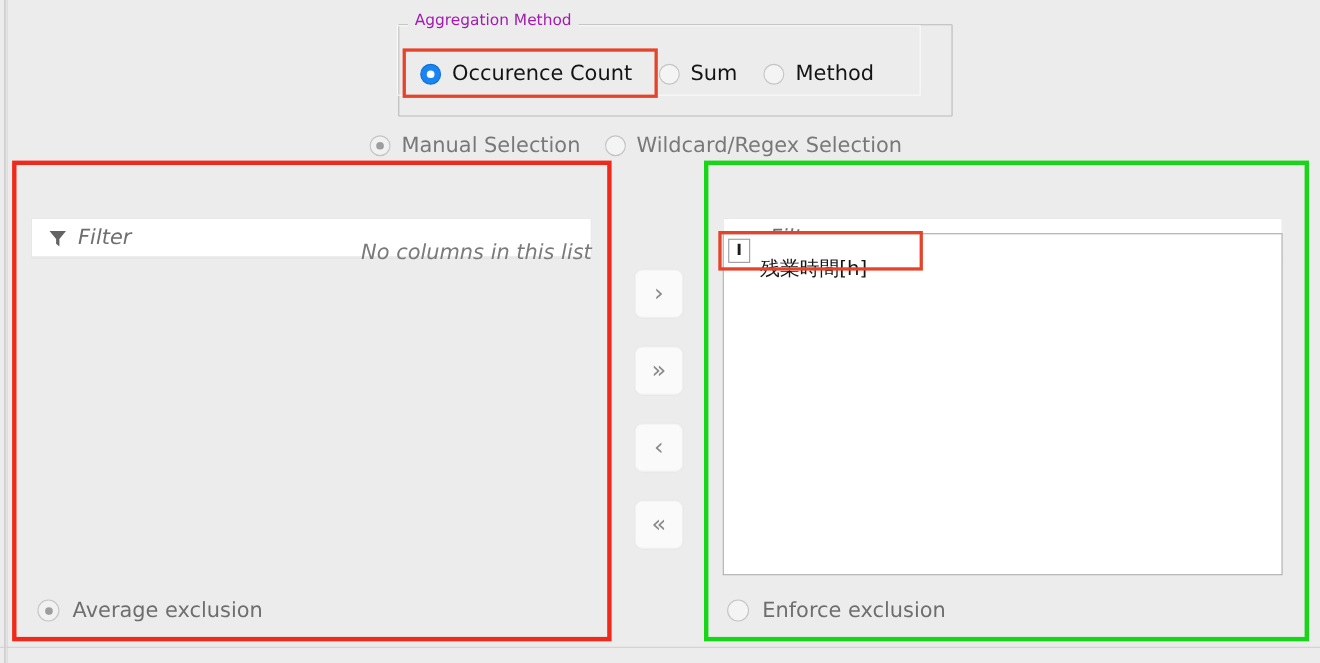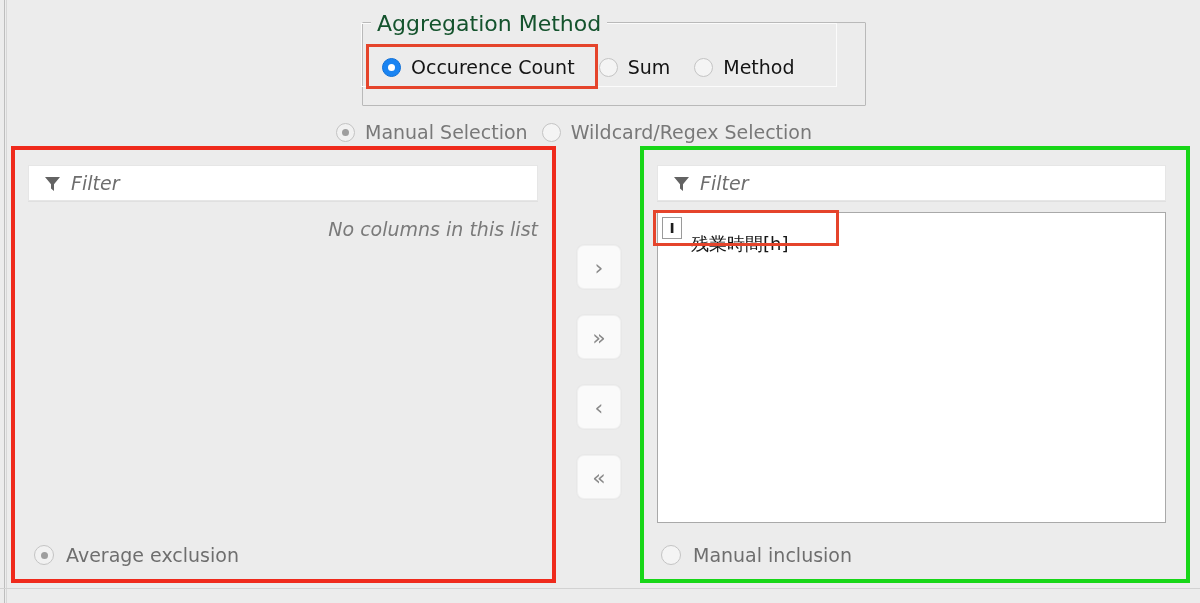--- a/index.html
+++ b/index.html
@@ -48,22 +48,22 @@
     width: 476px; height: 64px;
     border: 1px solid #fbfbfb;
     box-sizing: border-box;
     pointer-events: none;
   }
   .groupbox-title {
     position: absolute;
     left: 371px; top: 11px;
     background: #ececec;
     padding: 0 6px;
-    font-size: 22px;
-    color: #14532d;
+    font-size: 14px;
+    color: #a21caf;
     white-space: nowrap;
   }
 
   .agg-row {
     position: absolute;
     left: 366px; top: 50px;
     display: flex;
     align-items: center;
     height: 34px;
   }
@@ -116,21 +116,21 @@
   .radio-label.dim {
     color: #787878;
   }
 
   
   .mode-row {
     position: absolute;
     left: 336px; top: 115px;
     display: flex;
     align-items: flex-start;
-    gap: 14px;
+    gap: 22px;
   }
 
   
   .anno {
     position: absolute;
     box-sizing: border-box;
     pointer-events: none;
     z-index: 30;
   }
   .anno-red   { border: 4px solid #ef2a1c; }
@@ -144,20 +144,21 @@
 
   
   .filter-field {
     position: absolute;
     background: #ffffff;
     border: 1px solid #e6e6e6;
     box-shadow: 0 1px 0 rgba(0,0,0,0.05);
     display: flex;
     align-items: center;
     box-sizing: border-box;
+    margin-top: 33px;
   }
   #filter-left  { left: 28px;  top: 165px; width: 510px; height: 36px; }
   #filter-right { left: 657px; top: 165px; width: 509px; height: 36px; }
   .funnel-icon {
     margin-left: 14px;
     flex: 0 0 auto;
     display: block;
   }
   .filter-placeholder {
     margin-left: 9px;
@@ -332,19 +333,19 @@
 
 <div class="listbox">
   <div class="list-item">
     <span class="type-icon">I</span>
     <span class="list-item-label">残業時間[h]</span>
   </div>
 </div>
 
 <div class="enforce-row" id="enforce-inclusion-row">
   <span class="radio off"></span>
-  <span class="enforce-label">Manual inclusion</span>
+  <span class="enforce-label">Enforce exclusion</span>
 </div>
 
 <div class="anno anno-red" id="anno-left-panel"></div>
 <div class="anno anno-green" id="anno-right-panel"></div>
 <div class="anno anno-red-thin" id="anno-agg-radio"></div>
 <div class="anno anno-red-thin" id="anno-list-item"></div>
 
 </body></html>

